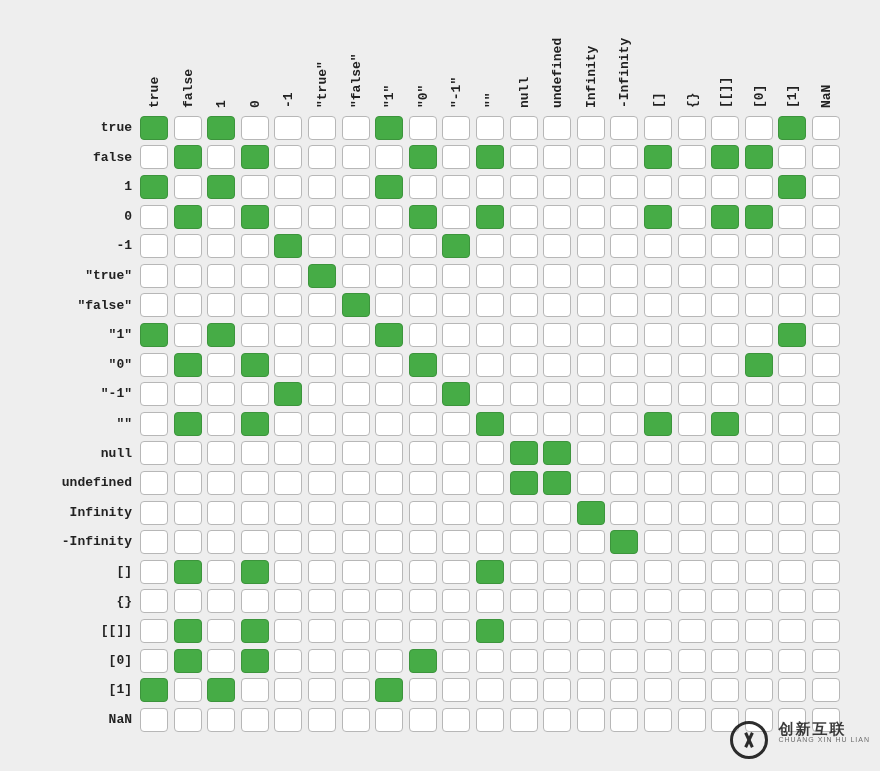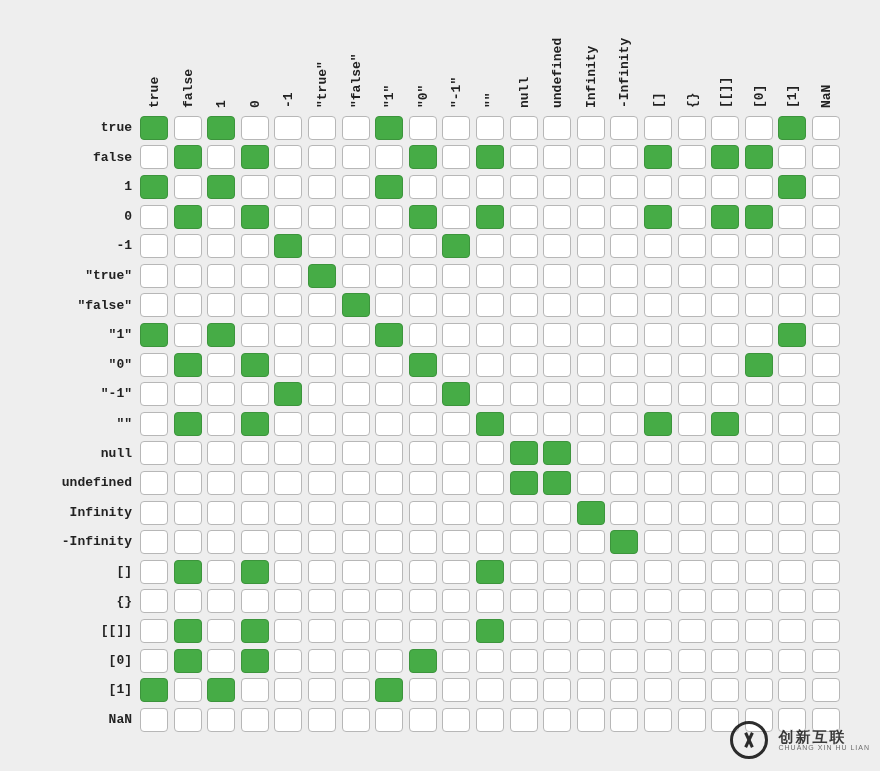--- a/index.html
+++ b/index.html
@@ -64,21 +64,20 @@
   .cell.on {
     background: #46ac46;
     border-color: #3c943c;
   }
   
   .logo {
     position: absolute;
     right: 10px;
     bottom: 12px;
     display: flex;
-    align-items: center;
     gap: 10px;
     opacity: 0.85;
     font-family: "Helvetica Neue", Arial, sans-serif;
   }
   .logo .ring {
     width: 32px;
     height: 32px;
     border: 3px solid #0a0a0a;
     border-radius: 50%;
     position: relative;

